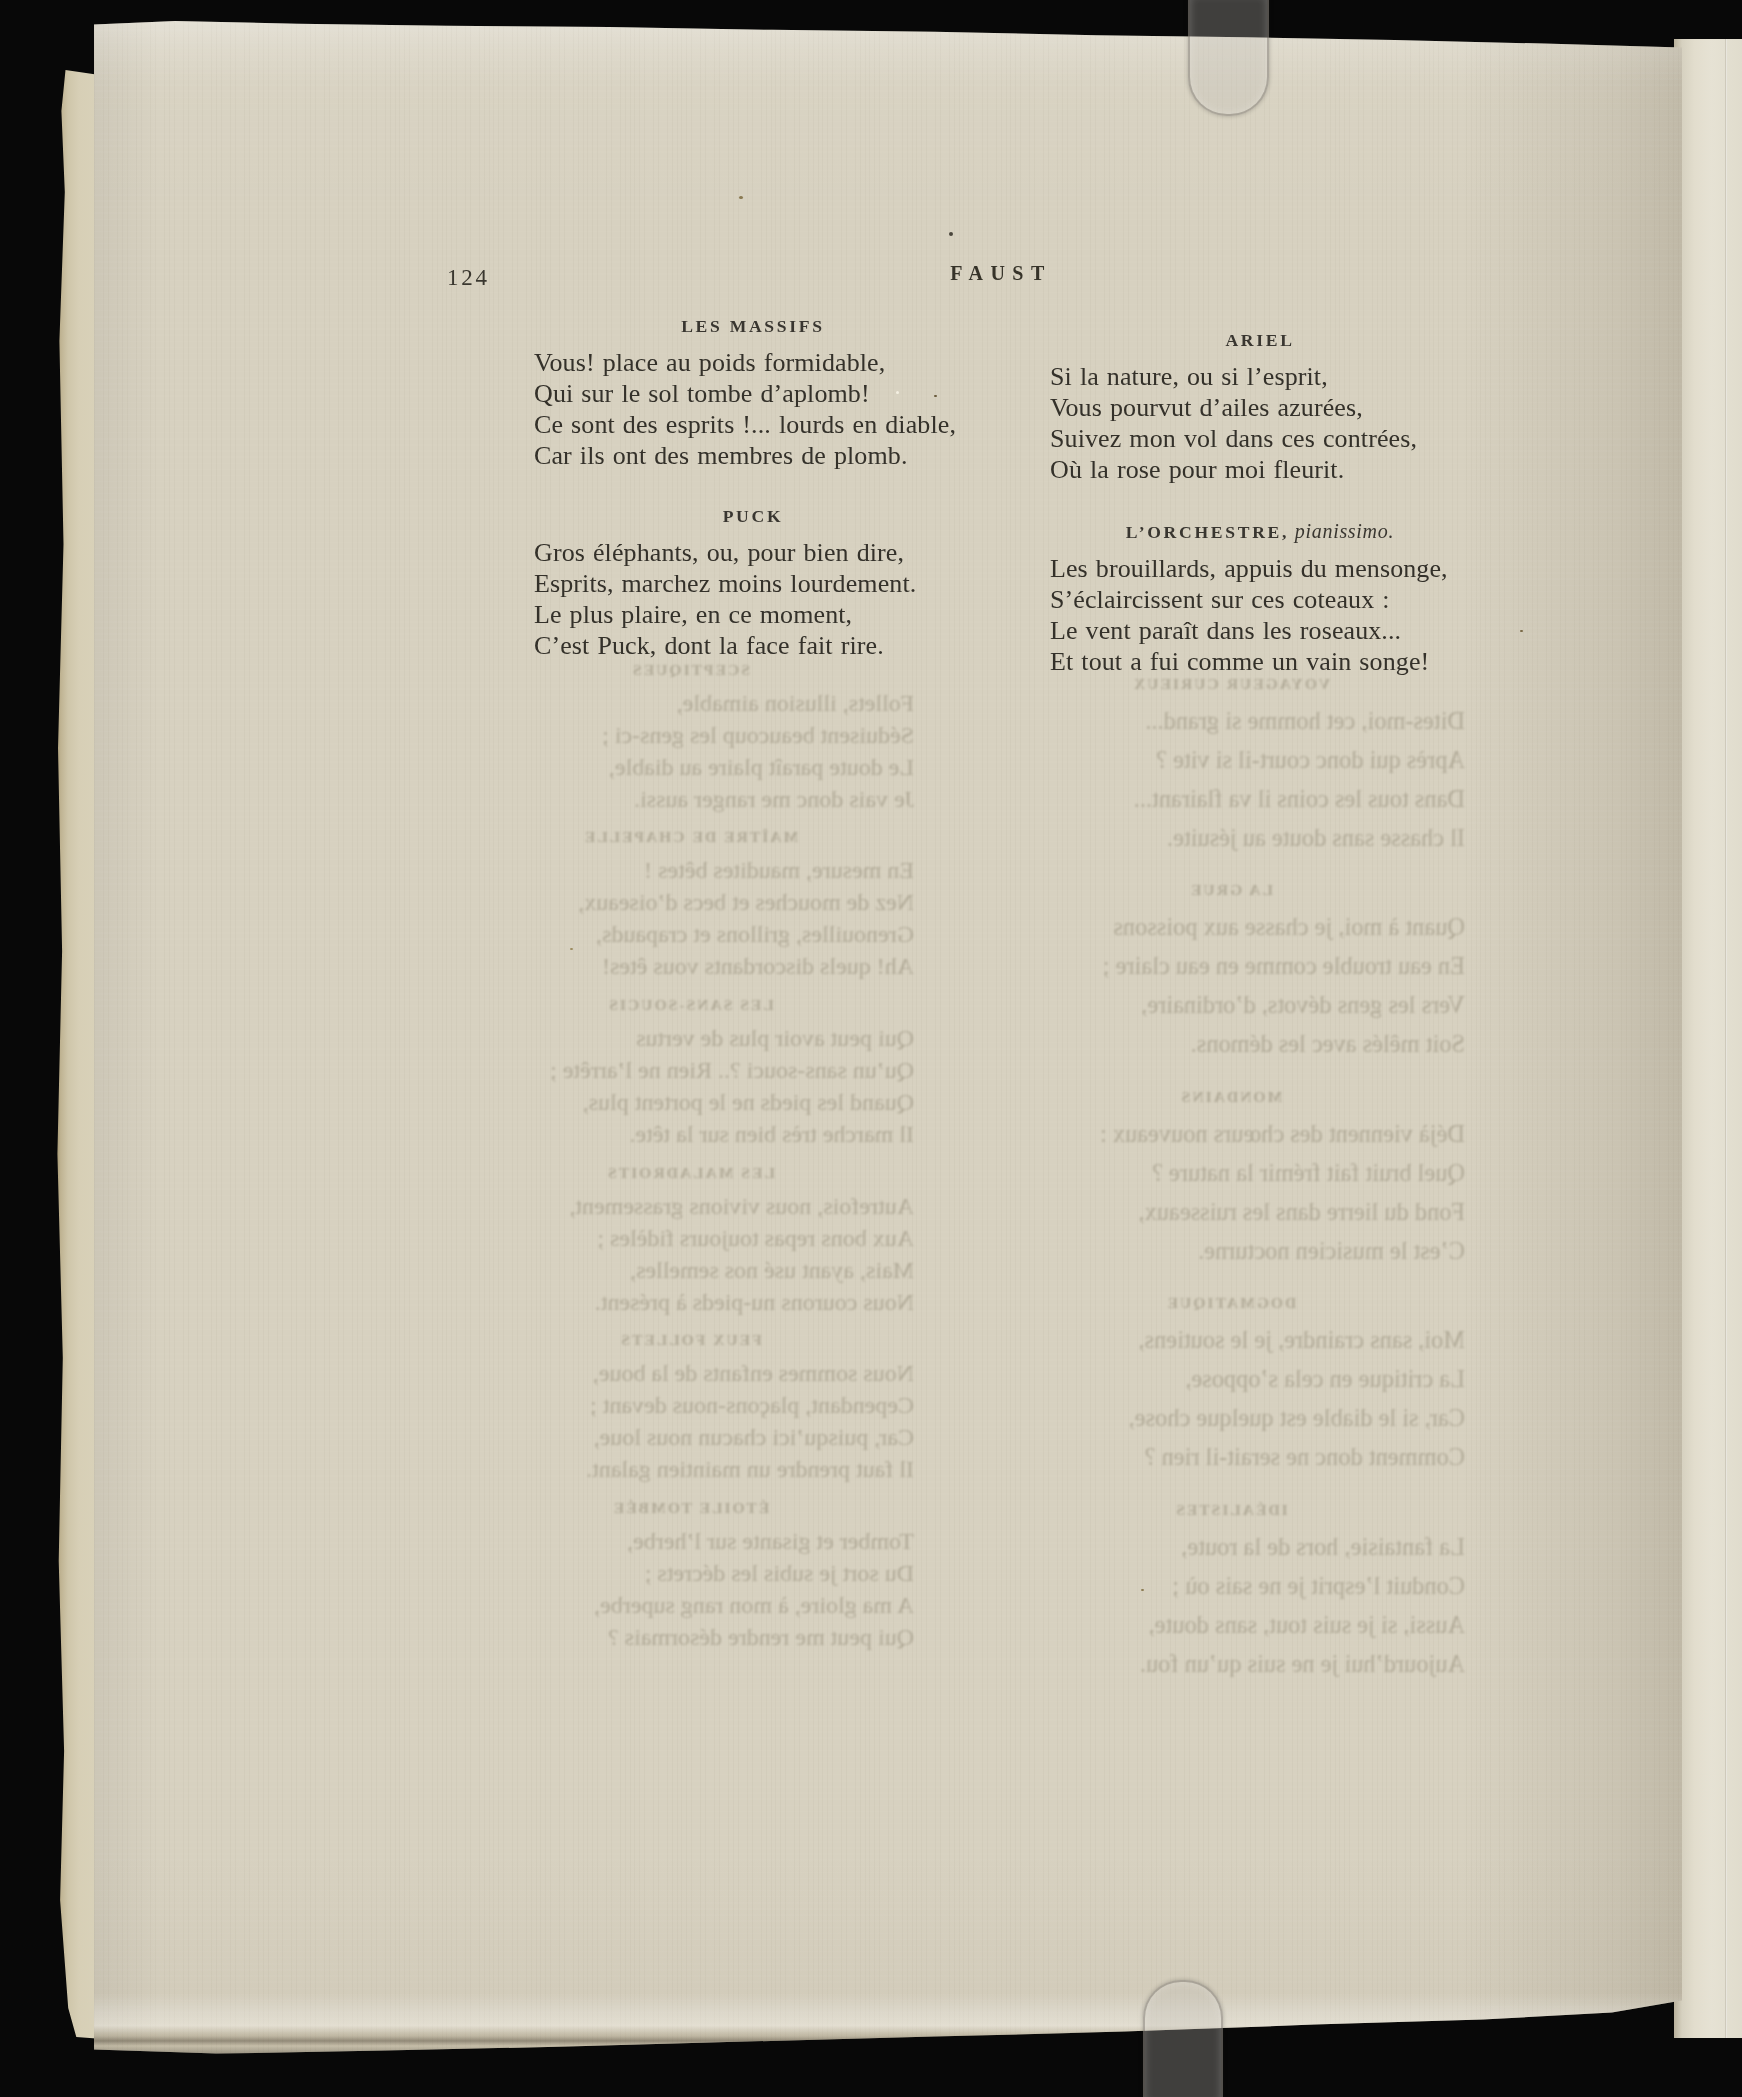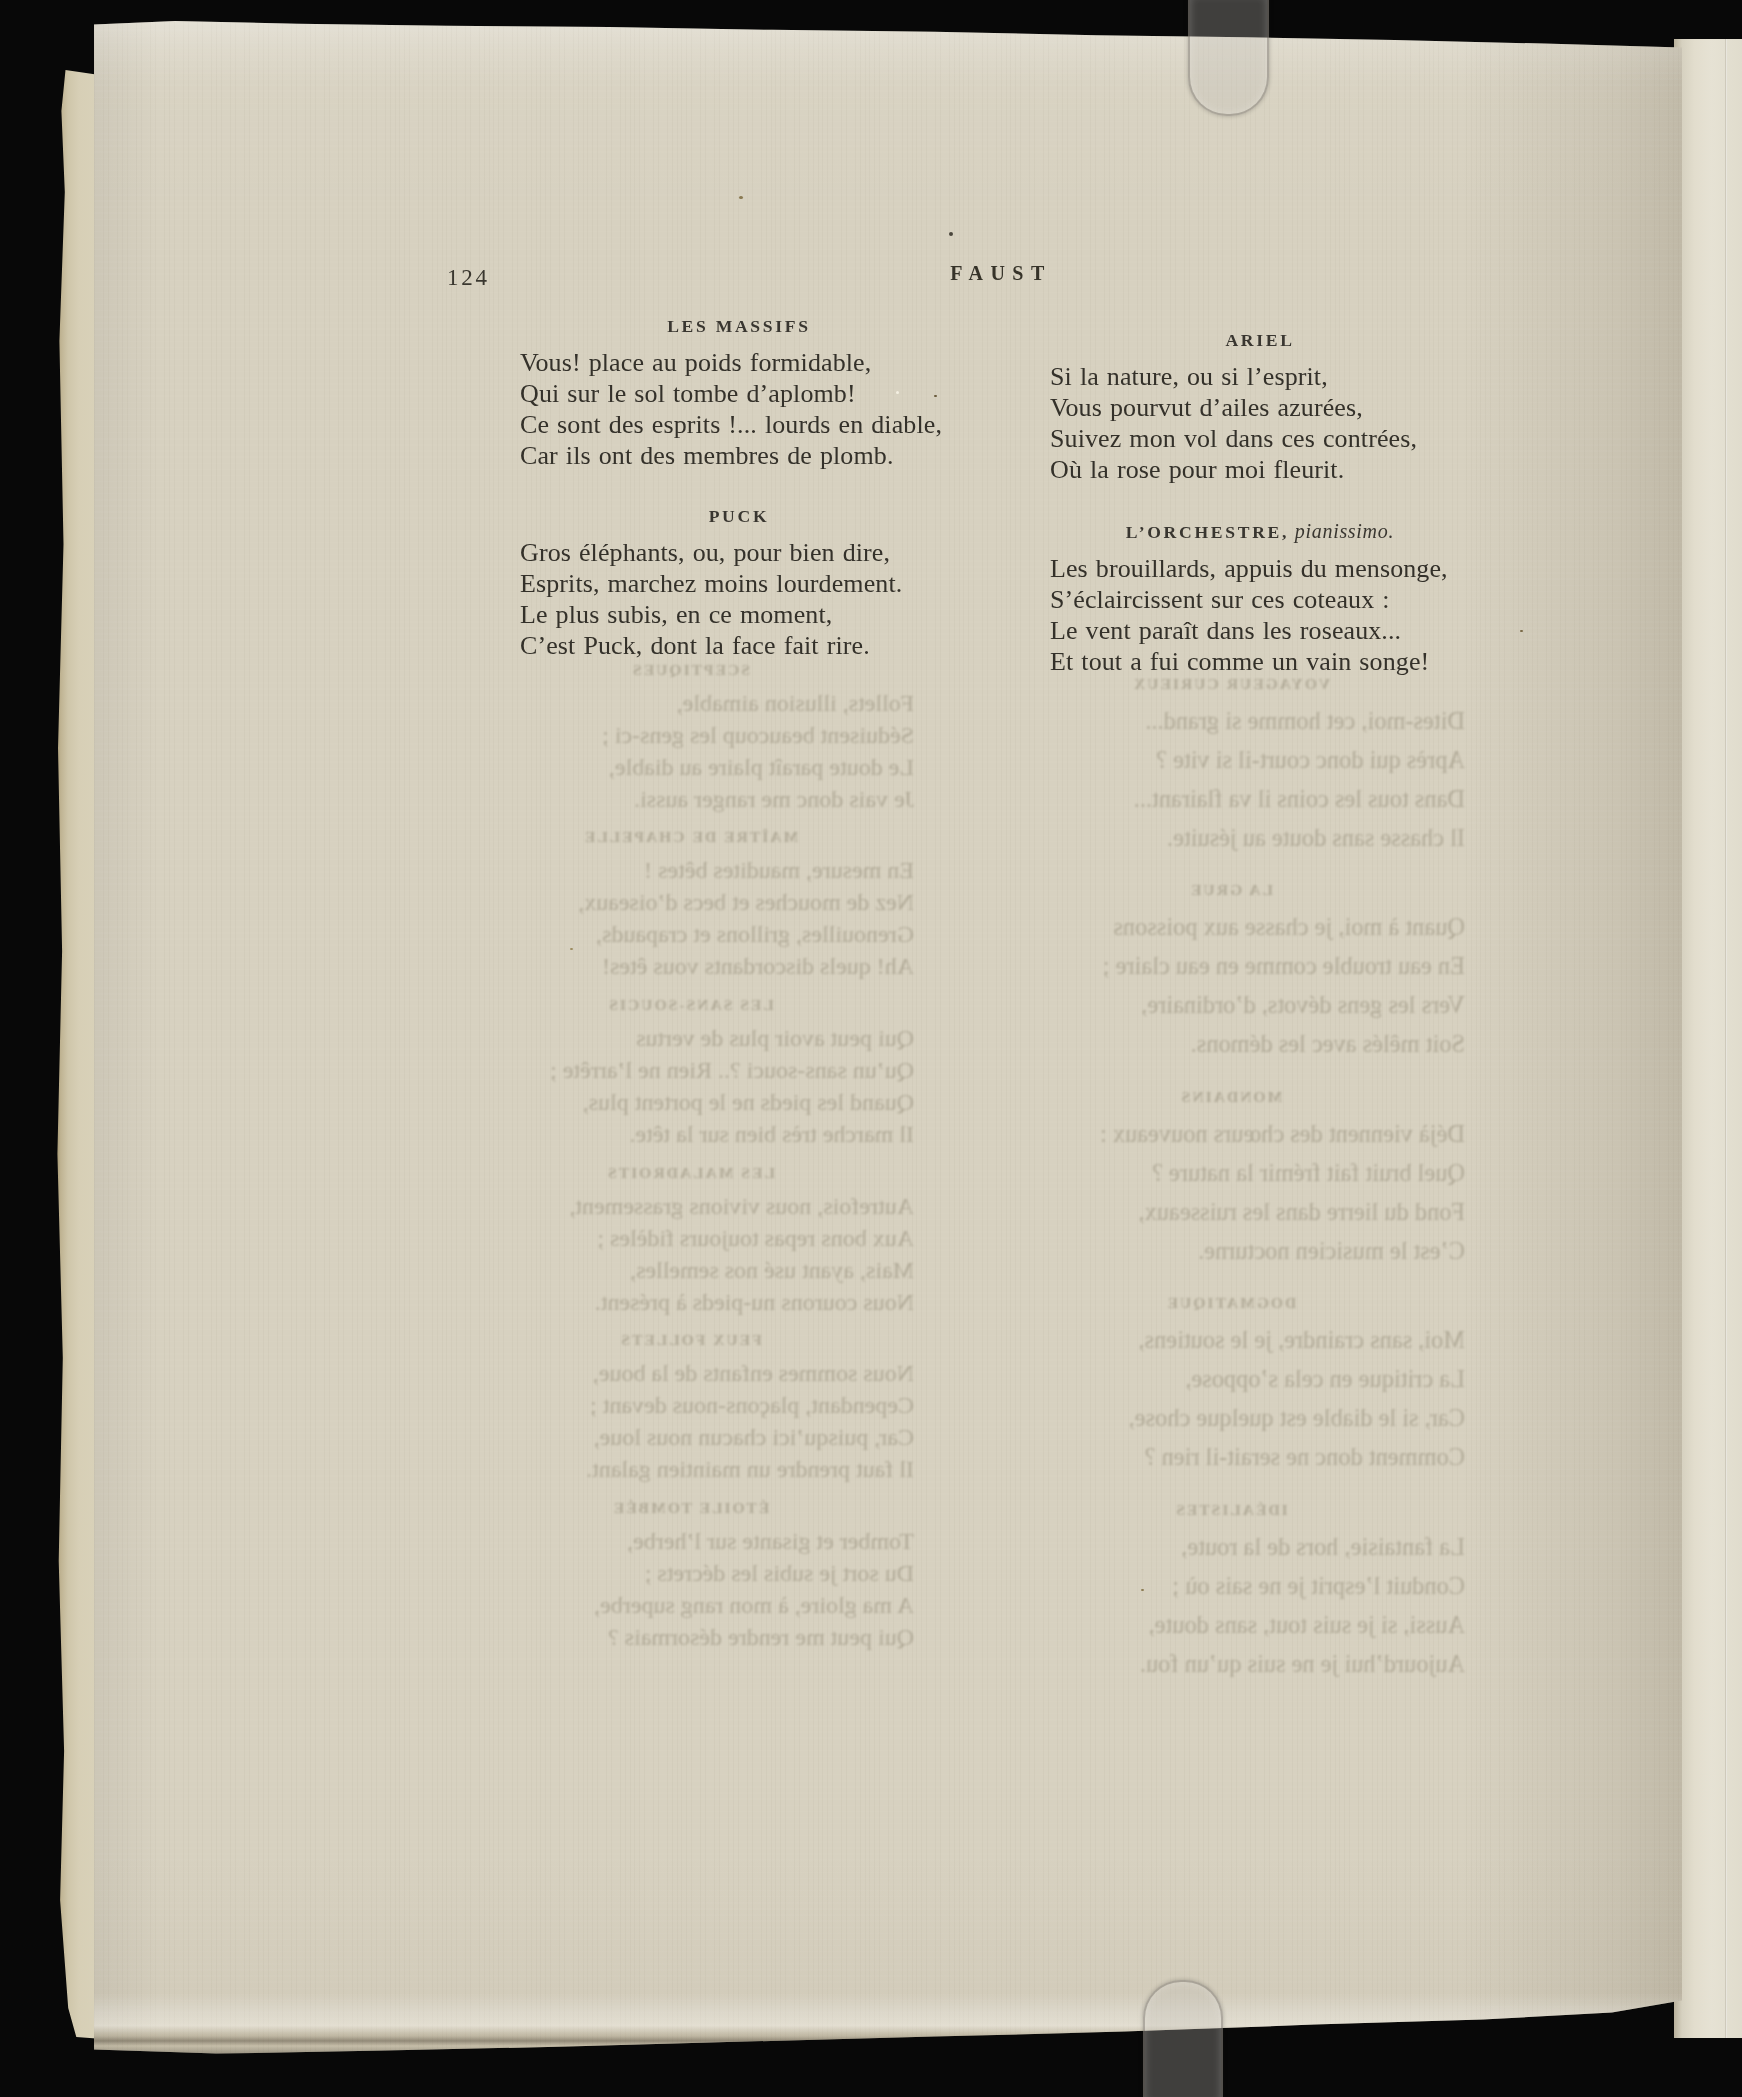--- a/index.html
+++ b/index.html
@@ -66,21 +66,21 @@
     position:absolute; left:317px; top:247px; width:81px;
     font-size:23px; letter-spacing:2.7px; color:#3a372f;
   }
   .running-title {
     position:absolute; left:749px; top:244px; width:244px; text-align:center;
     font-size:20px; font-weight:bold; letter-spacing:7.5px; color:#363329;
   }
   .title-dot { position:absolute; left:855px; top:214px; width:4.1px; height:4.1px; border-radius:50%; background:#4a463c; }
 
   .col { position:absolute; }
-  .col-left  { left:390px;  top:298px; width:438px; }
+  .col-left  { left:404px;  top:298px; width:438px; }
   .col-right { left:920px; top:312px; width:420px; }
   .col .stanza { margin-bottom:35px; }
   .col .speaker {
     text-align:center; font-size:17.6px; font-weight:bold; letter-spacing:2.7px;
     color:#393630; margin-bottom:10.2px; white-space:nowrap;
   }
   .col .direction { font-weight:normal; font-style:italic; letter-spacing:0.7px; font-size:20px; text-transform:none; }
   .col .vline { font-size:26px; line-height:31px; letter-spacing:0.1px; word-spacing:1.4px; white-space:nowrap; }
 
   
@@ -222,21 +222,21 @@
           <div class="speaker">LES MASSIFS</div>
           <div class="vline">Vous! place au poids formidable,</div>
           <div class="vline">Qui sur le sol tombe d’aplomb!</div>
           <div class="vline">Ce sont des esprits !... lourds en diable,</div>
           <div class="vline">Car ils ont des membres de plomb.</div>
         </div>
         <div class="stanza">
           <div class="speaker">PUCK</div>
           <div class="vline">Gros éléphants, ou, pour bien dire,</div>
           <div class="vline">Esprits, marchez moins lourdement.</div>
-          <div class="vline">Le plus subis, en ce moment,</div>
+          <div class="vline">Le plus plaire, en ce moment,</div>
           <div class="vline">C’est Puck, dont la face fait rire.</div>
         </div>
       </div>
     <div class="col col-right ink">
         <div class="stanza">
           <div class="speaker">ARIEL</div>
           <div class="vline">Si la nature, ou si l’esprit,</div>
           <div class="vline">Vous pourvut d’ailes azurées,</div>
           <div class="vline">Suivez mon vol dans ces contrées,</div>
           <div class="vline">Où la rose pour moi fleurit.</div>

